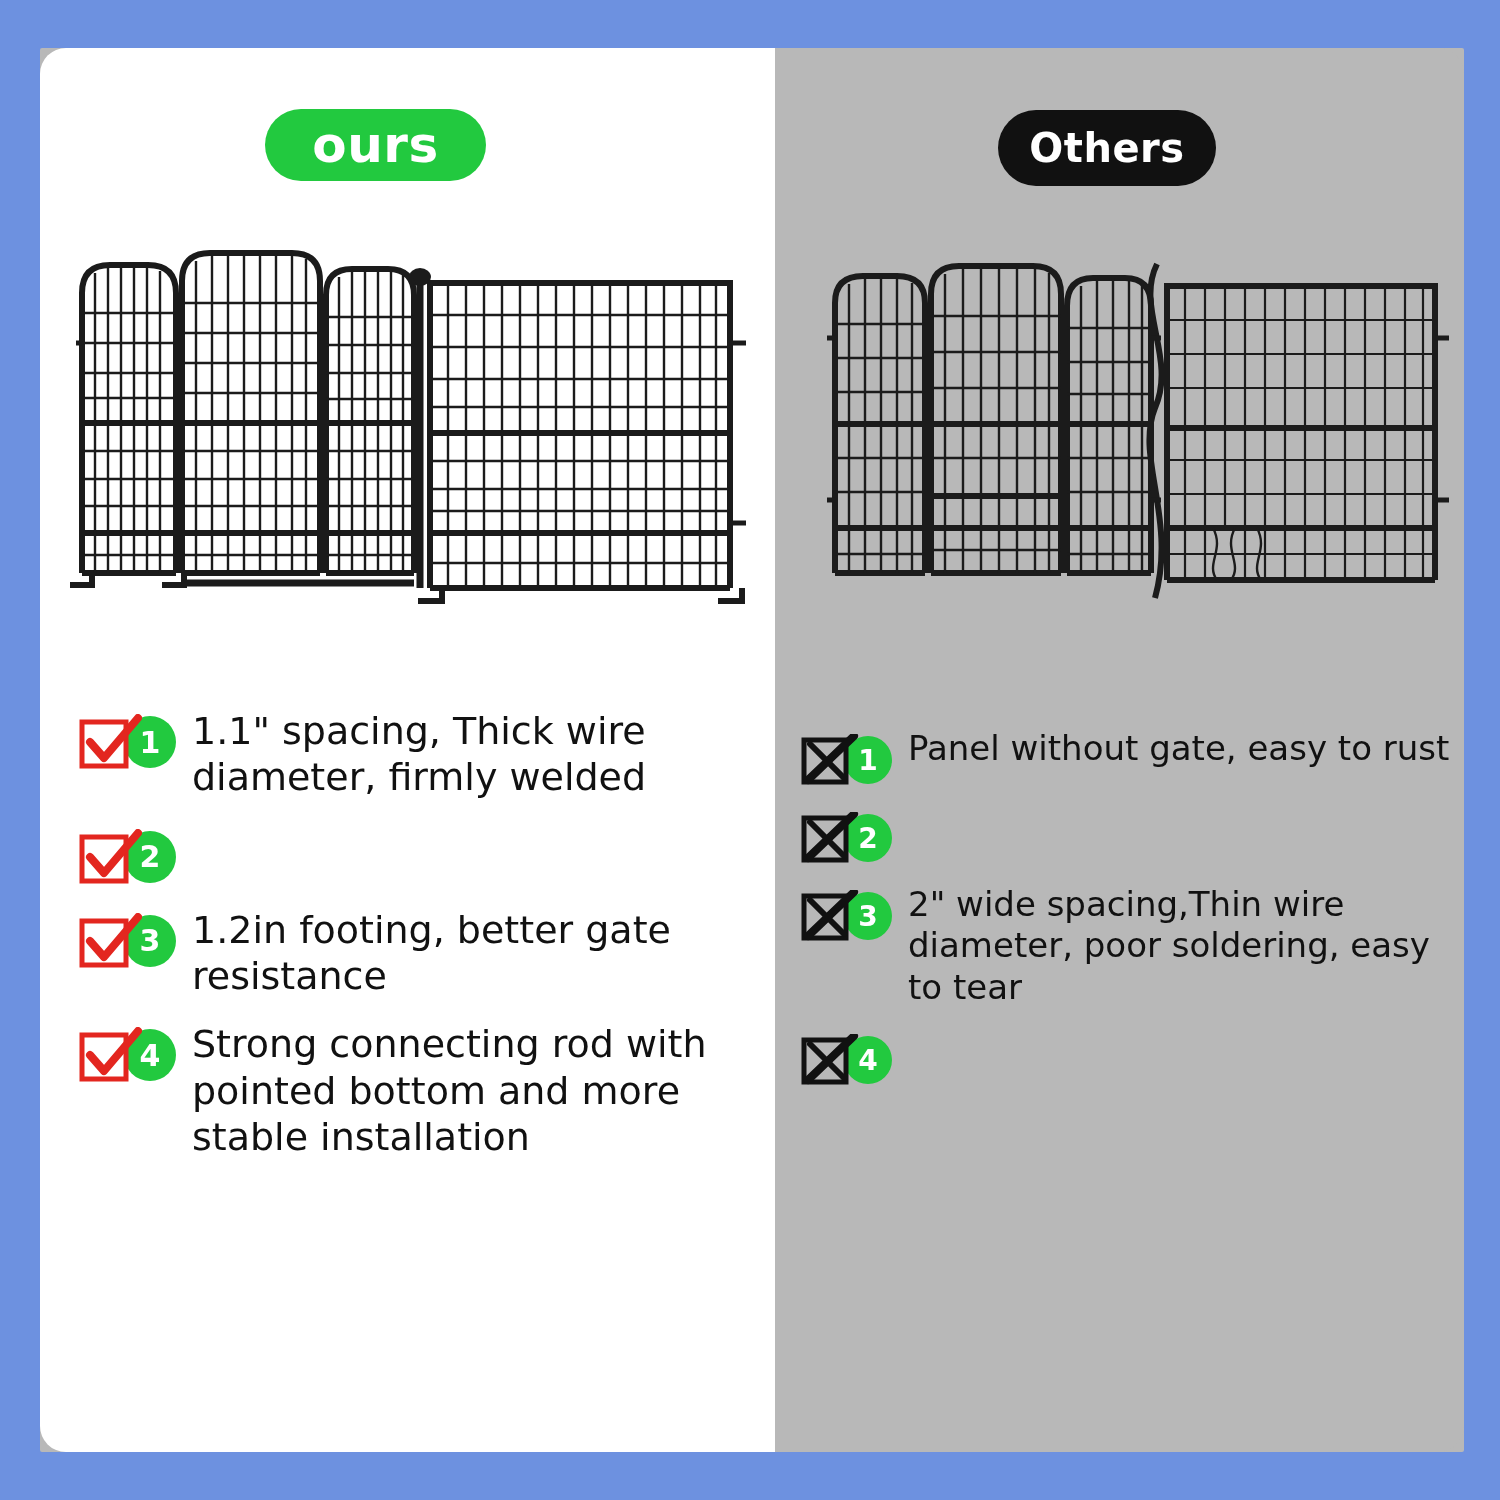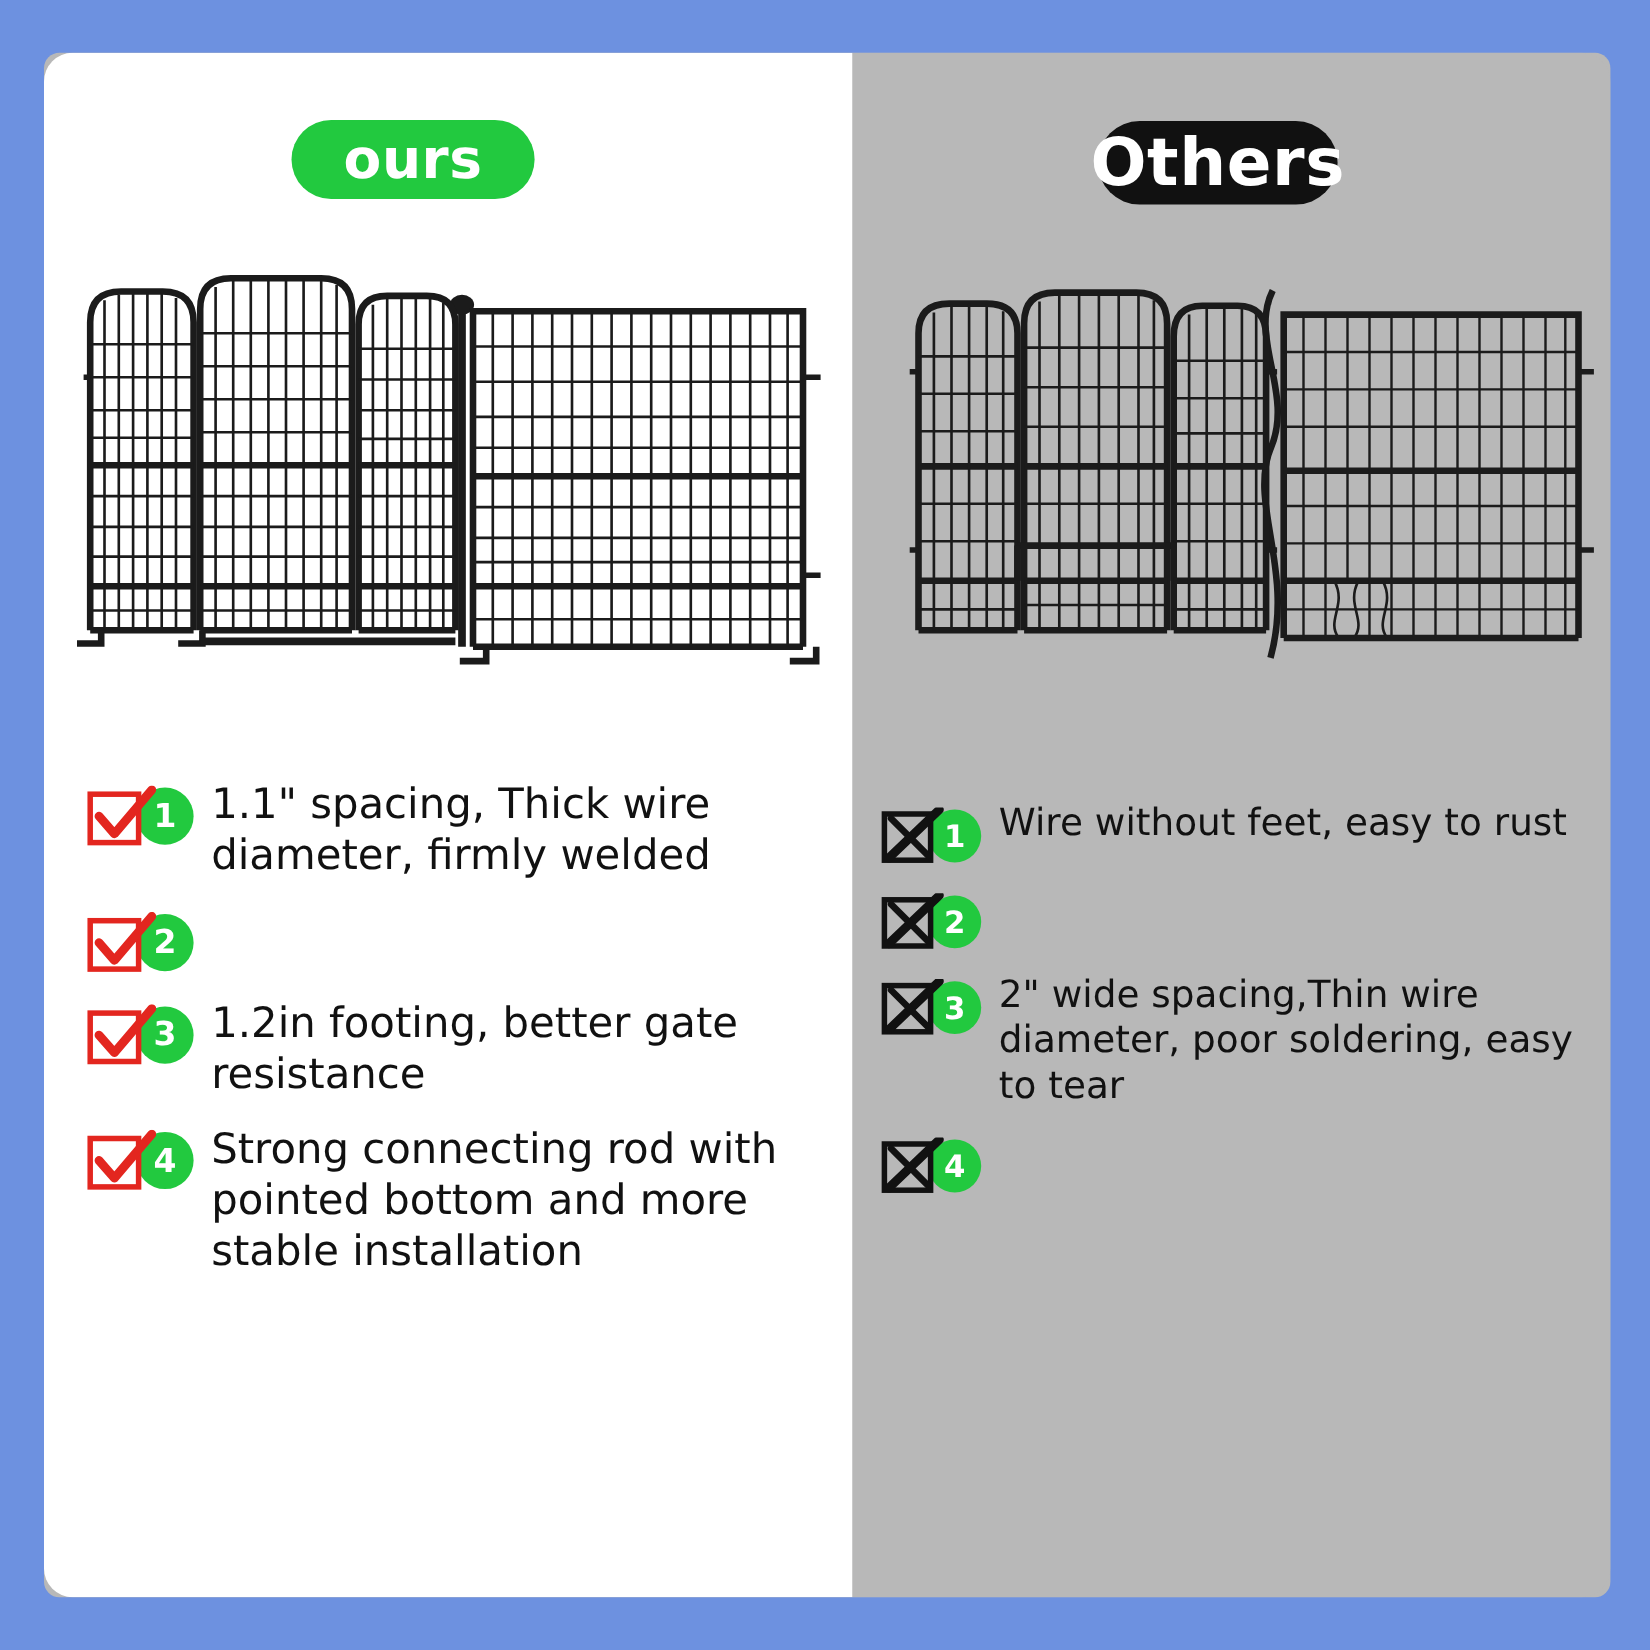--- a/index.html
+++ b/index.html
@@ -20,21 +20,21 @@
     background: #6d91e0;
     box-sizing: border-box;
   }
   .card {
     position: absolute;
     left: 40px;
     top: 48px;
     width: 1424px;
     height: 1404px;
     background: #b8b8b8;
-    border-radius: 14px;
+    border-radius: 2px;
     overflow: hidden;
   }
   
   .half-left {
     position: absolute;
     left: 0;
     top: 0;
     width: 735px;
     height: 1404px;
     background: #ffffff;
@@ -69,21 +69,21 @@
     color: #ffffff;
     font-size: 50px;
   }
   .badge-others {
     left: 958px;
     top: 62px;
     width: 218px;
     height: 76px;
     background: #111111;
     color: #ffffff;
-    font-size: 60px;
+    font-size: 40px;
   }
 
   
   .fence-wrap {
     position: absolute;
   }
   .fence-left {
     left: 22px;
     top: 185px;
     width: 700px;
@@ -477,21 +477,21 @@
 
       <div class="row">
         <div class="mark">
           <svg width="60" height="52" viewBox="0 0 60 52" xmlns="http://www.w3.org/2000/svg">
             <rect x="4" y="6" width="42" height="42" fill="none" stroke="#111111" stroke-width="5"></rect>
             <path d="M8 46 L54 2" fill="none" stroke="#111111" stroke-width="8" stroke-linecap="round"></path>
             <path d="M10 10 L44 44" fill="none" stroke="#111111" stroke-width="6" stroke-linecap="round"></path>
           </svg>
         </div>
         <div class="numcircle">1</div>
-        <div class="row-text">Wire without feet, easy to rust</div>
+        <div class="row-text">Panel without gate, easy to rust</div>
       </div>
 
       <div class="row">
         <div class="mark">
           <svg width="60" height="52" viewBox="0 0 60 52" xmlns="http://www.w3.org/2000/svg">
             <rect x="4" y="6" width="42" height="42" fill="none" stroke="#111111" stroke-width="5"></rect>
             <path d="M8 46 L54 2" fill="none" stroke="#111111" stroke-width="8" stroke-linecap="round"></path>
             <path d="M10 10 L44 44" fill="none" stroke="#111111" stroke-width="6" stroke-linecap="round"></path>
           </svg>
         </div>

